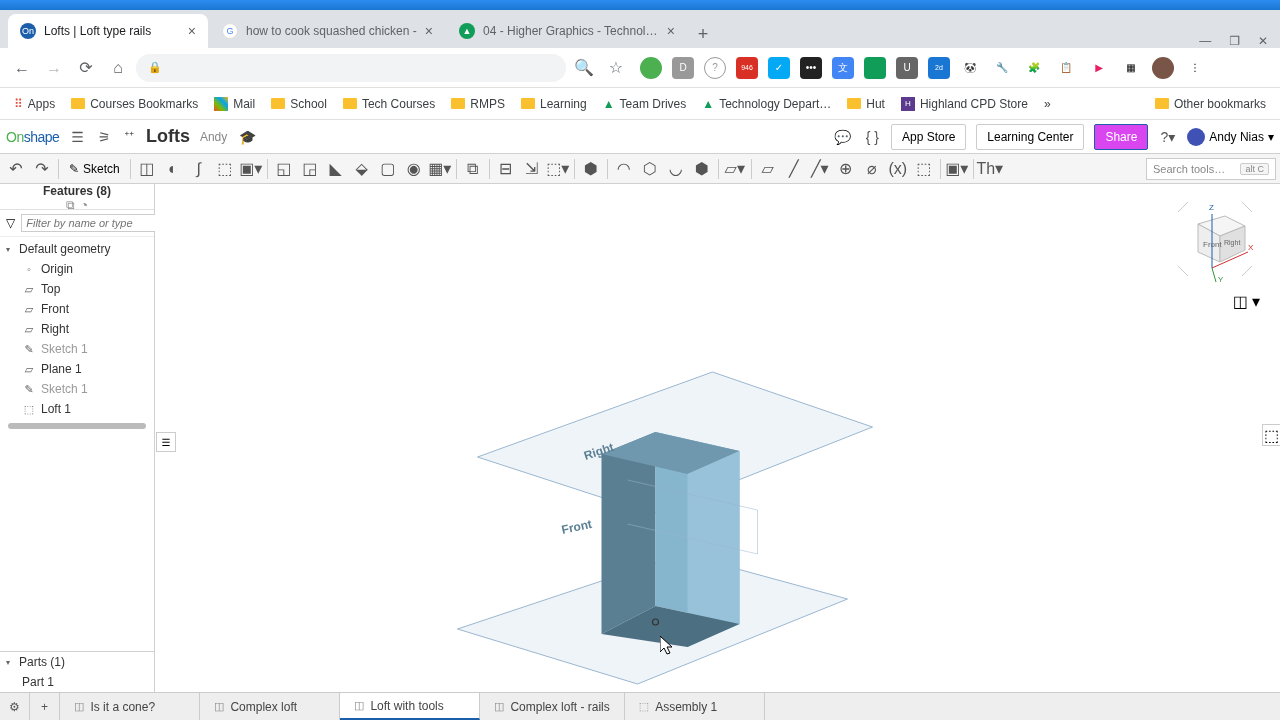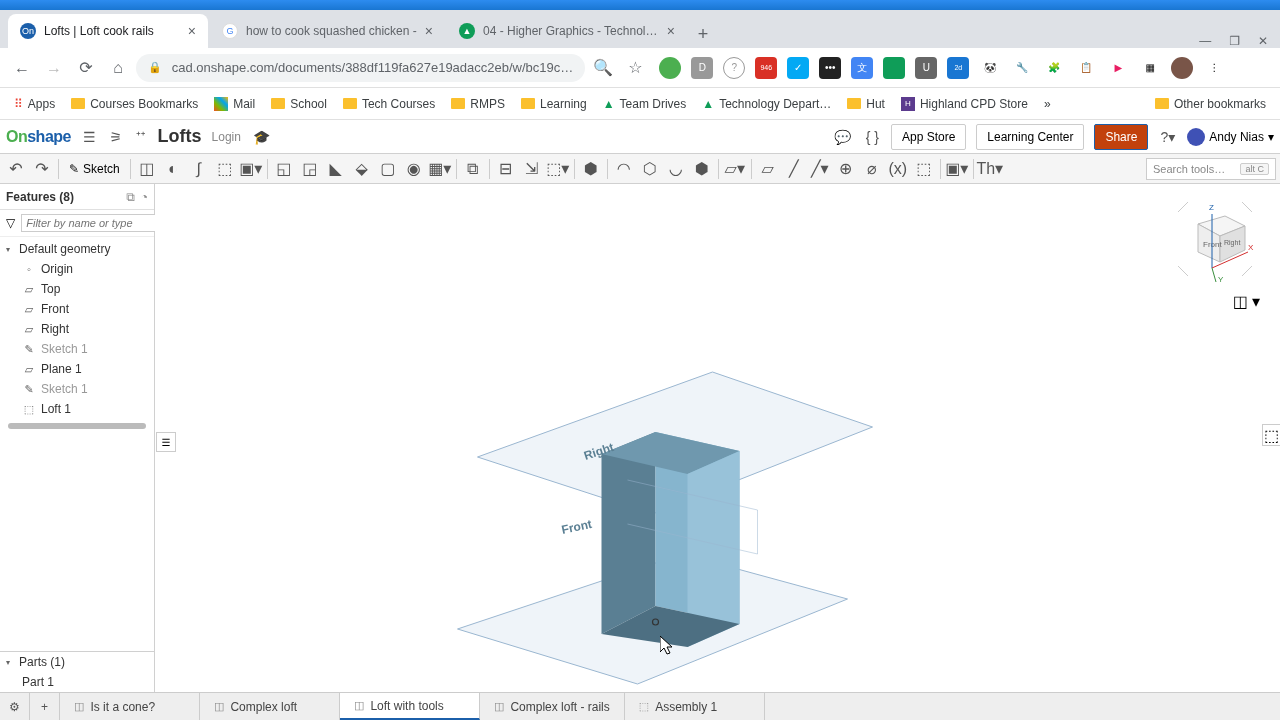--- a/index.html
+++ b/index.html
@@ -25,44 +25,44 @@
 .ext-icons { display: flex; gap: 10px; align-items: center; margin-left: 6px; }
 .ext-icon { width: 22px; height: 22px; border-radius: 4px; display: flex; align-items: center; justify-content: center; font-size: 10px; cursor: pointer; }
 
 .bookmark-bar { height: 32px; background: #fff; display: flex; align-items: center; padding: 0 8px; gap: 4px; border-bottom: 1px solid #e0e0e0; font-size: 12px; }
 .bm-item { display: flex; align-items: center; gap: 5px; padding: 4px 6px; cursor: pointer; border-radius: 4px; color: #3c4043; }
 .bm-folder { width: 14px; height: 11px; background: #fbc02d; border-radius: 1px; }
 .bm-sep { flex: 1; }
 
 
 .onshape-header { height: 34px; background: #fff; display: flex; align-items: center; padding: 0 6px; gap: 10px; border-bottom: 1px solid #d0d0d0; }
-.onshape-logo { font-weight: bold; color: #1b5faa; font-size: 16px; letter-spacing: -0.5px; }
+.onshape-logo { font-weight: normal; color: #1b5faa; font-size: 14px; letter-spacing: -0.5px; }
 .onshape-logo .o { color: #4caf50; }
 .hdr-icon { color: #555; cursor: pointer; font-size: 14px; padding: 2px; }
 .doc-name { font-size: 18px; font-weight: bold; color: #333; }
 .main-label { font-size: 12px; color: #888; }
 .hdr-spacer { flex: 1; }
 .hdr-btn { padding: 5px 10px; font-size: 12px; border: 1px solid #ccc; background: #fff; cursor: pointer; border-radius: 2px; }
-.share-btn { background: #c2410c; color: #fff; border-color: #1b5faa; }
+.share-btn { background: #d946ef; color: #fff; border-color: #1b5faa; }
 .user-menu { display: flex; align-items: center; gap: 4px; font-size: 12px; cursor: pointer; }
 .avatar { width: 18px; height: 18px; border-radius: 50%; background: #3f51b5; }
 
 
 .toolbar { height: 30px; background: #f5f5f5; border-bottom: 1px solid #d0d0d0; display: flex; align-items: center; padding: 0 4px; gap: 2px; }
 .tb-btn { width: 24px; height: 24px; display: flex; align-items: center; justify-content: center; cursor: pointer; color: #555; border-radius: 2px; }
 .tb-sep { width: 1px; height: 20px; background: #ccc; margin: 0 2px; }
 .sketch-btn { display: flex; align-items: center; gap: 4px; padding: 0 6px; height: 24px; cursor: pointer; font-size: 12px; }
 .tb-spacer { flex: 1; }
 .search-tools { width: 130px; height: 22px; border: 1px solid #ccc; background: #fff; display: flex; align-items: center; padding: 0 6px; font-size: 11px; color: #888; }
 .search-tools .kbd { border: 1px solid #ccc; background: #f5f5f5; padding: 0 4px; font-size: 9px; border-radius: 2px; margin-left: auto; }
 
 
 .app-body { display: flex; height: calc(720px - 10px - 38px - 40px - 32px - 34px - 30px - 28px); }
 .feature-panel { width: 155px; border-right: 1px solid #d0d0d0; background: #fff; display: flex; flex-direction: column; font-size: 12px; }
-.panel-header { height: 26px; display: flex; align-items: center; padding: 0 6px; border-bottom: 1px solid #e0e0e0; justify-content: space-between; }
+.panel-header { height: 26px; display: flex; align-items: center; padding: 0 6px; border-bottom: 1px solid #e0e0e0; justify-content: space-between; flex-direction: column; }
 .panel-header .title { font-weight: bold; color: #333; }
 .panel-header .icons { display: flex; gap: 6px; color: #888; }
 .filter-row { display: flex; align-items: center; padding: 4px 6px; gap: 6px; border-bottom: 1px solid #eee; }
 .filter-row input { flex: 1; border: 1px solid #ccc; font-size: 11px; padding: 2px 4px; font-style: italic; color: #888; }
 .tree { padding: 2px 0; }
 .tree-item { display: flex; align-items: center; padding: 3px 6px; gap: 5px; cursor: pointer; color: #333; }
 .tree-item.child { padding-left: 22px; }
 .tree-item.grandchild { padding-left: 22px; }
 .tree-item .caret { font-size: 8px; color: #666; width: 8px; }
 .tree-item .ficon { width: 14px; text-align: center; color: #666; font-size: 11px; }
@@ -86,21 +86,21 @@
 .cursor { position: absolute; left: 505px; top: 452px; }
 </style>
 </head>
 <body>
 
 <div class="browser-top-bar"></div>
 
 <div class="tab-strip">
   <div class="tab active">
     <span class="favicon" style="background:#1b5faa;color:#fff">On</span>
-    <span class="tab-title">Lofts | Loft cook rails</span>
+    <span class="tab-title">Lofts | Loft type rails</span>
     <span class="close">×</span>
   </div>
   <div class="tab">
     <span class="favicon" style="background:#fff;color:#4285f4;border:1px solid #ddd">G</span>
     <span class="tab-title">how to cook squashed chicken -</span>
     <span class="close">×</span>
   </div>
   <div class="tab">
     <span class="favicon" style="background:#0f9d58;color:#fff">▲</span>
     <span class="tab-title">04 - Higher Graphics - Technolog</span>
@@ -114,21 +114,20 @@
   </div>
 </div>
 
 <div class="nav-bar">
   <div class="nav-icon">←</div>
   <div class="nav-icon" style="color:#bbb">→</div>
   <div class="nav-icon">⟳</div>
   <div class="nav-icon">⌂</div>
   <div class="address-bar">
     <span class="lock">🔒</span>
-    <span class="url">cad.onshape.com/documents/388df119fa627e19adacc2eb/w/bc19c…</span>
   </div>
   <div class="nav-icon">🔍</div>
   <div class="nav-icon">☆</div>
   <div class="ext-icons">
     <div class="ext-icon" style="background:#4caf50;border-radius:50%"></div>
     <div class="ext-icon" style="background:#999;color:#fff">D</div>
     <div class="ext-icon" style="border:1px solid #999;border-radius:50%;color:#999">?</div>
     <div class="ext-icon" style="background:#d93025;color:#fff;font-size:7px">946</div>
     <div class="ext-icon" style="background:#03a9f4;color:#fff">✓</div>
     <div class="ext-icon" style="background:#222;color:#fff">•••</div>
@@ -199,21 +198,21 @@
       <span>Other bookmarks</span>
     </div>
 </div>
 
 <div class="onshape-header">
   <span class="onshape-logo"><span class="o">On</span>shape</span>
   <span class="hdr-icon">☰</span>
   <span class="hdr-icon">⚞</span>
   <span class="hdr-icon">⁺⁺</span>
   <span class="doc-name">Lofts</span>
-  <span class="main-label">Login</span>
+  <span class="main-label">Andy</span>
   <span class="hdr-icon" style="color:#1b5faa">🎓</span>
   <div class="hdr-spacer"></div>
   <span class="hdr-icon">💬</span>
   <span class="hdr-icon">{ }</span>
   <button class="hdr-btn">App Store</button>
   <button class="hdr-btn">Learning Center</button>
   <button class="hdr-btn share-btn">Share</button>
   <span class="hdr-icon">?▾</span>
   <div class="user-menu">
     <div class="avatar"></div>

